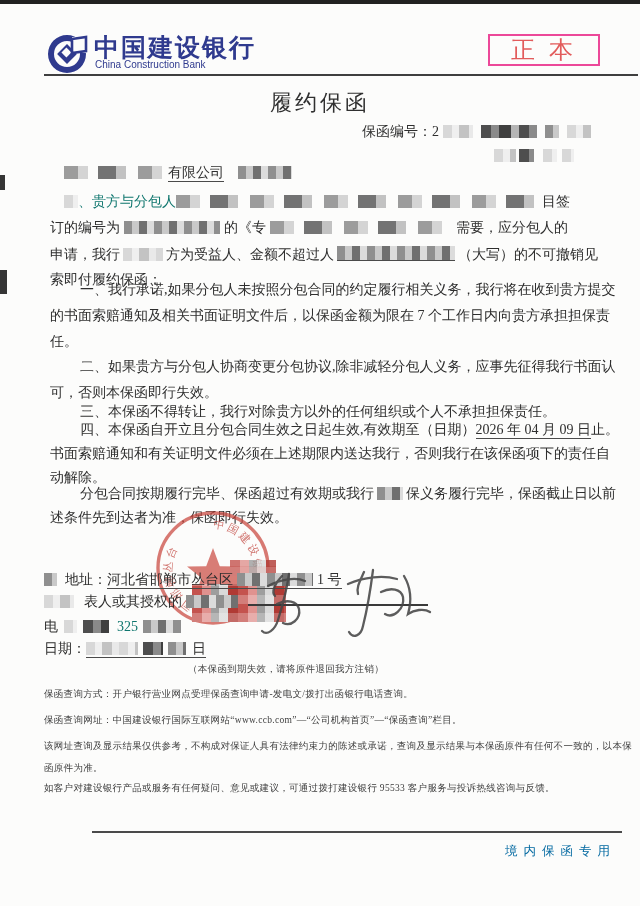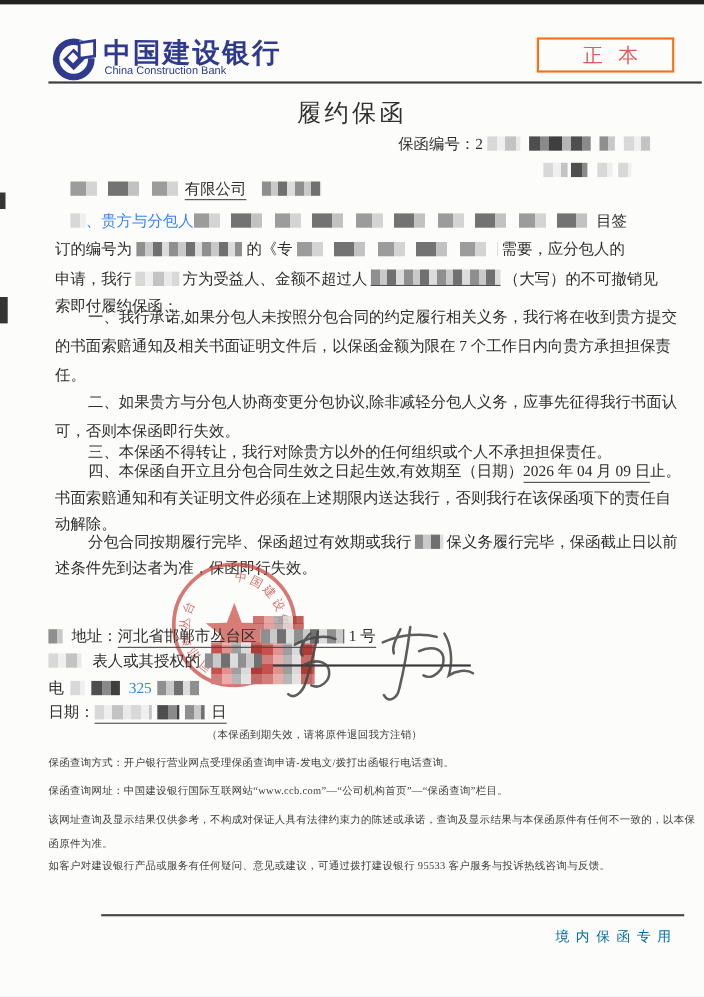--- a/index.html
+++ b/index.html
@@ -2,35 +2,35 @@
 <html><head>
 <meta charset="utf-8">
 <style>
   html,body{margin:0;padding:0;background:#e9e9e9;}
   .pg{position:relative;width:640px;height:906px;margin:0 auto;background:#fcfcfb;overflow:hidden;
       font-family:"Liberation Serif","DejaVu Serif",serif;color:#2e2e2e;}
   .abs{position:absolute;}
   .line{position:absolute;font-size:14px;line-height:19px;white-space:nowrap;color:#2e2e2e;}
   .sm{font-size:9.5px;line-height:13px;color:#3d3d3d;letter-spacing:.3px;}
   .ul{border-bottom:1px solid #4a4a4a;padding-bottom:1px;}
-  .gh{color:#3b82f6;filter:blur(.5px);}
+  .gh{color:#0f766e;filter:blur(.5px);}
   
   .rd,.rdd,.rdl,.rdg{display:inline-block;height:13px;vertical-align:-2px;image-rendering:pixelated;}
   .rd{background:repeating-linear-gradient(90deg,#8f8f8f 0 8px,#c9c9c9 8px 15px,#707070 15px 23px,#dcdcdc 23px 30px);}
   .rdd{background:repeating-linear-gradient(90deg,#4e4e4e 0 10px,#8a8a8a 10px 18px,#3f3f3f 18px 30px,#b5b5b5 30px 38px);}
   .rdl{background:repeating-linear-gradient(90deg,#d8d8d8 0 9px,#efefef 9px 16px,#c3c3c3 16px 26px,#e9e9e9 26px 33px);}
   .rdg{background:repeating-linear-gradient(90deg,#9c9c9c 0 14px,#d4d4d4 14px 24px,transparent 24px 34px,#737373 34px 52px,#c2c2c2 52px 62px,transparent 62px 74px);}
   .rdr{position:absolute;image-rendering:pixelated;
        background:repeating-linear-gradient(0deg,rgba(255,255,255,.25) 0 9px,transparent 9px 18px),
                   repeating-linear-gradient(90deg,#c4534e 0 10px,#e0928f 10px 19px,#9e9e9e 19px 27px,#d9d9d9 27px 36px,#b03a34 36px 46px);}
   .topbar{left:0;top:0;width:640px;height:4px;background:#212121;}
   .mark{background:#353535;}
   .hrule{height:2px;background:#3f3f3f;}
-  .copybox{left:488px;top:34px;width:98px;height:28px;border:2px solid #f97316;
-           color:#e25b5b;font-size:18px;letter-spacing:14px;text-align:center;line-height:28px;padding-left:23px;}
+  .copybox{left:488px;top:34px;width:98px;height:28px;border:2px solid #ec4899;
+           color:#e25b5b;font-size:24px;letter-spacing:14px;text-align:center;line-height:28px;padding-left:10px;}
   .title{left:0;top:88px;width:640px;text-align:center;font-size:22px;letter-spacing:3px;color:#303030;}
   .logo-cn{left:94px;top:31px;font-size:25px;font-weight:bold;color:#2f3a8e;letter-spacing:2px;
            font-family:"Liberation Sans","DejaVu Sans",sans-serif;}
   .logo-en{left:95px;top:59px;font-size:10px;color:#2f3a8e;font-family:"Liberation Sans","DejaVu Sans",sans-serif;}
   .sigline{left:248px;top:604px;width:180px;height:1.5px;background:#3a3a3a;}
   .stampwrap{left:150px;top:506px;opacity:.88;}
   .brline{font-size:12.5px;letter-spacing:6px;color:#0369a1;}
 </style>
 </head>
 <body>

